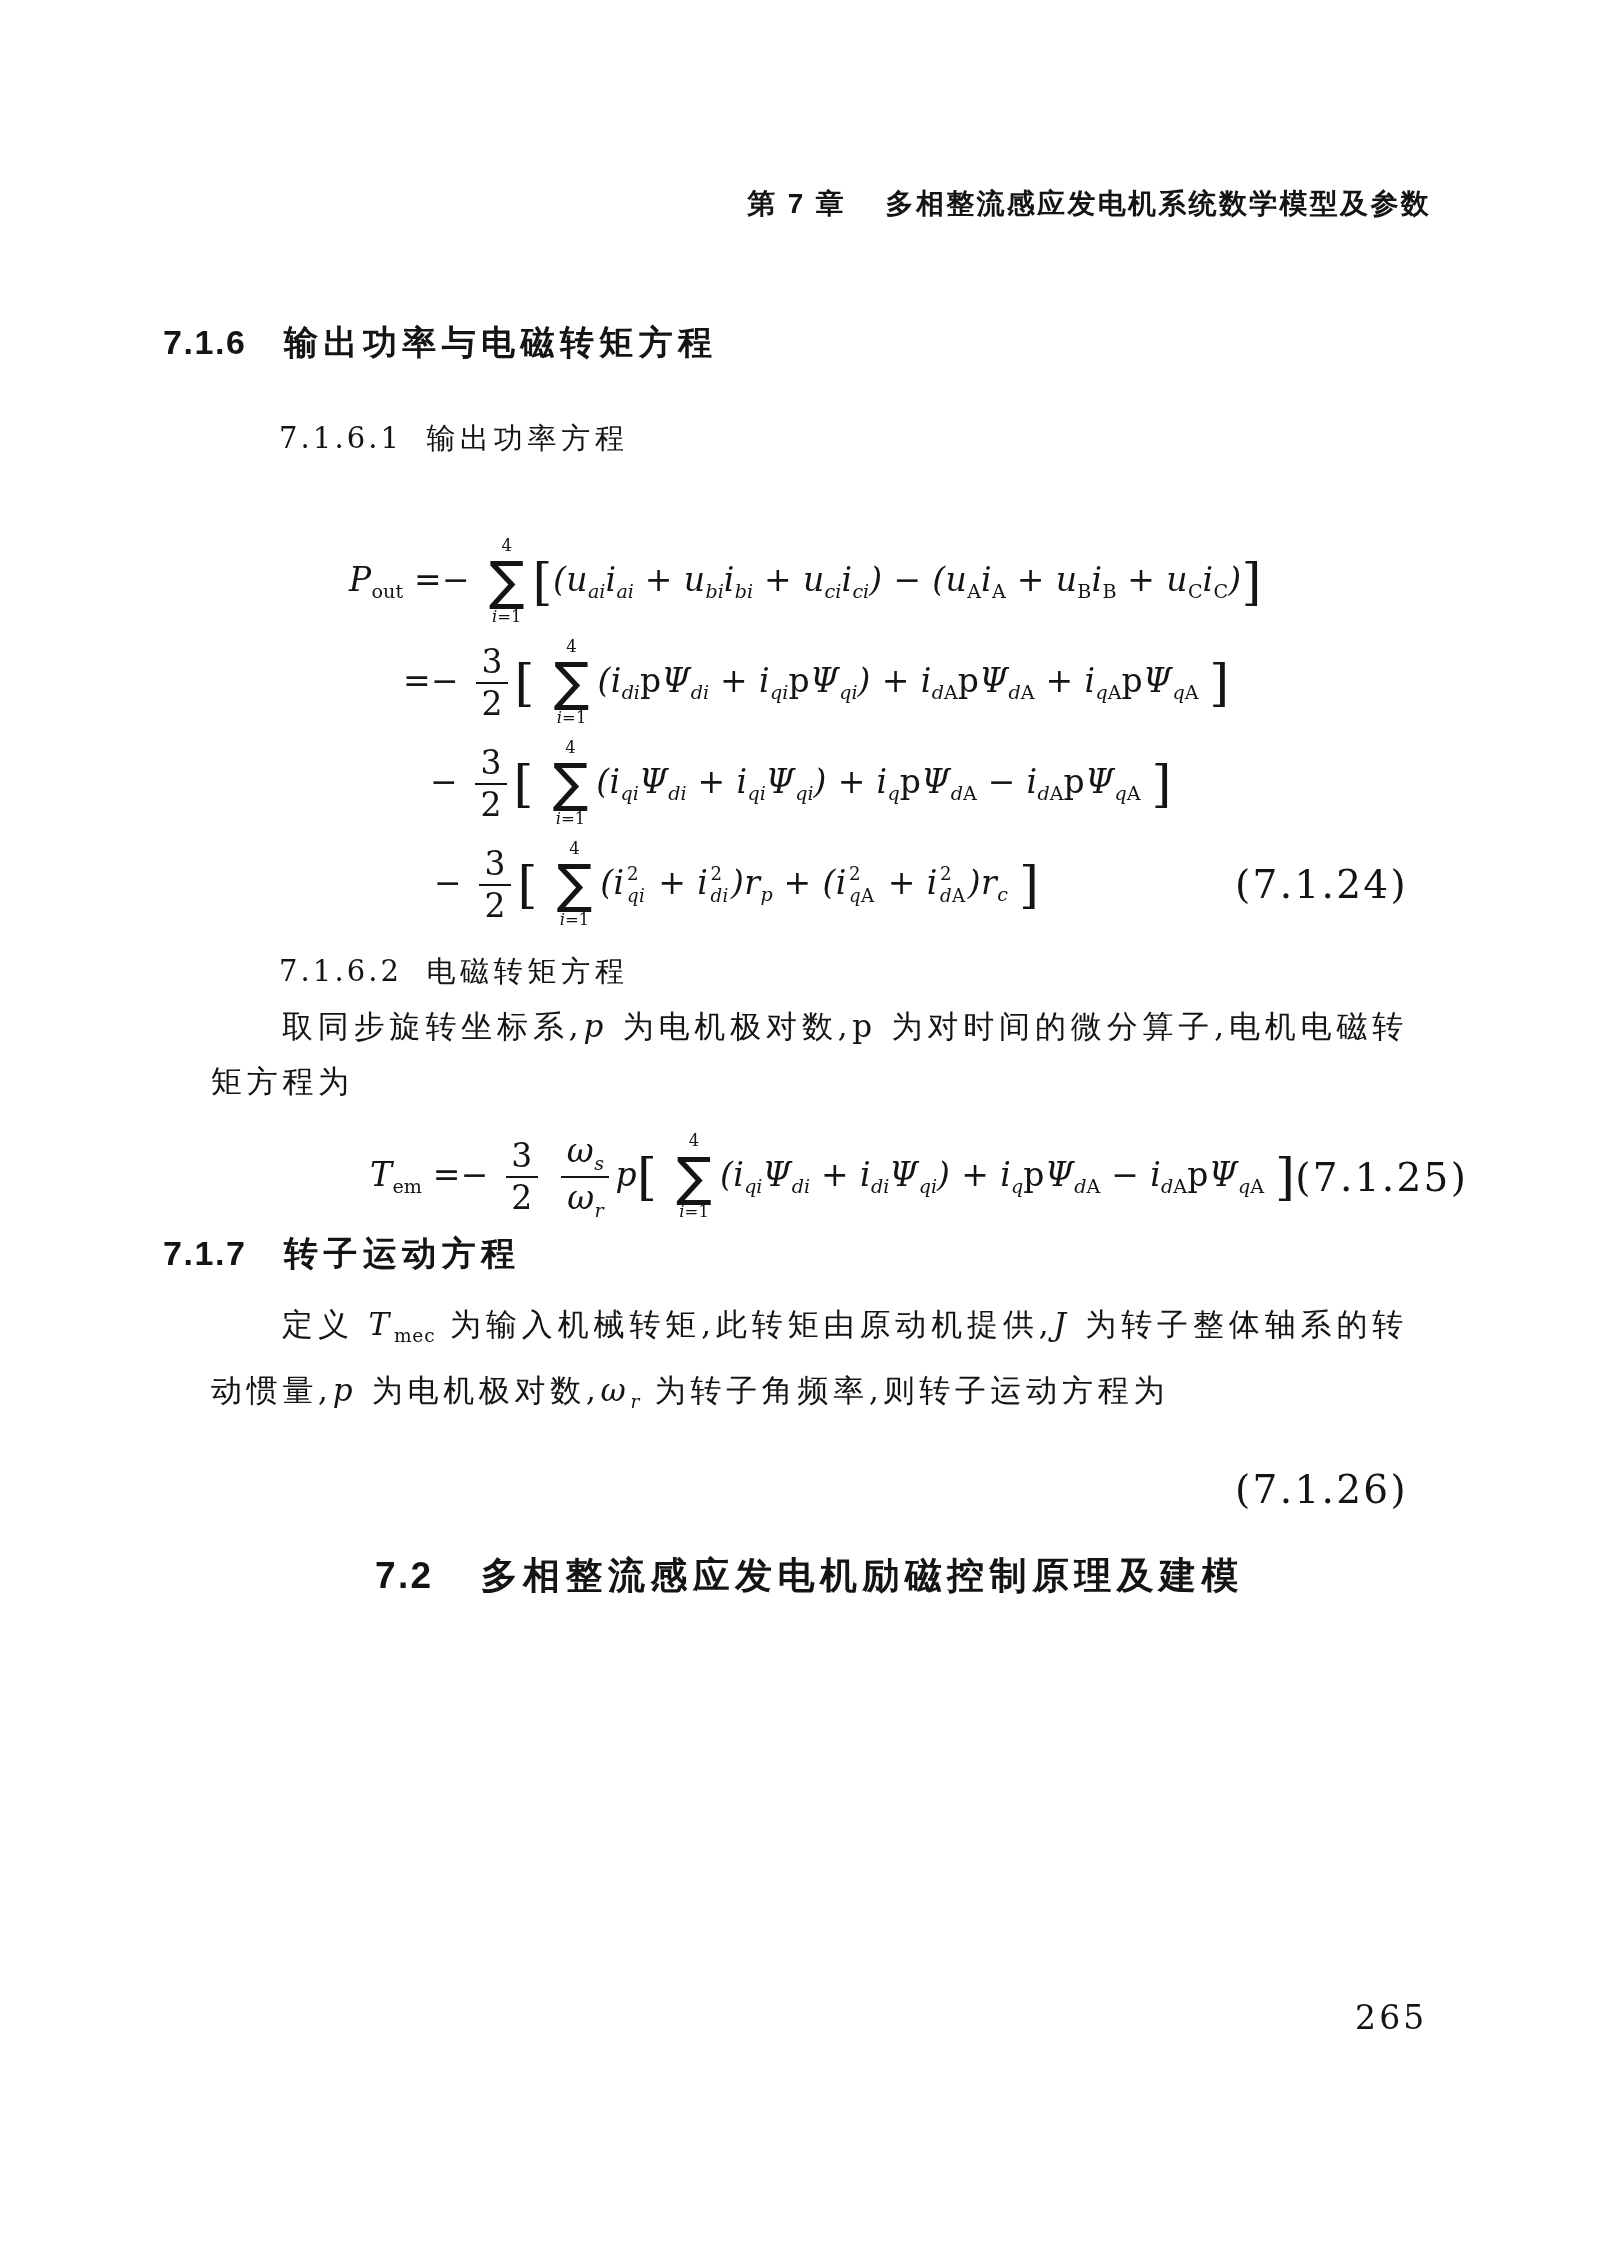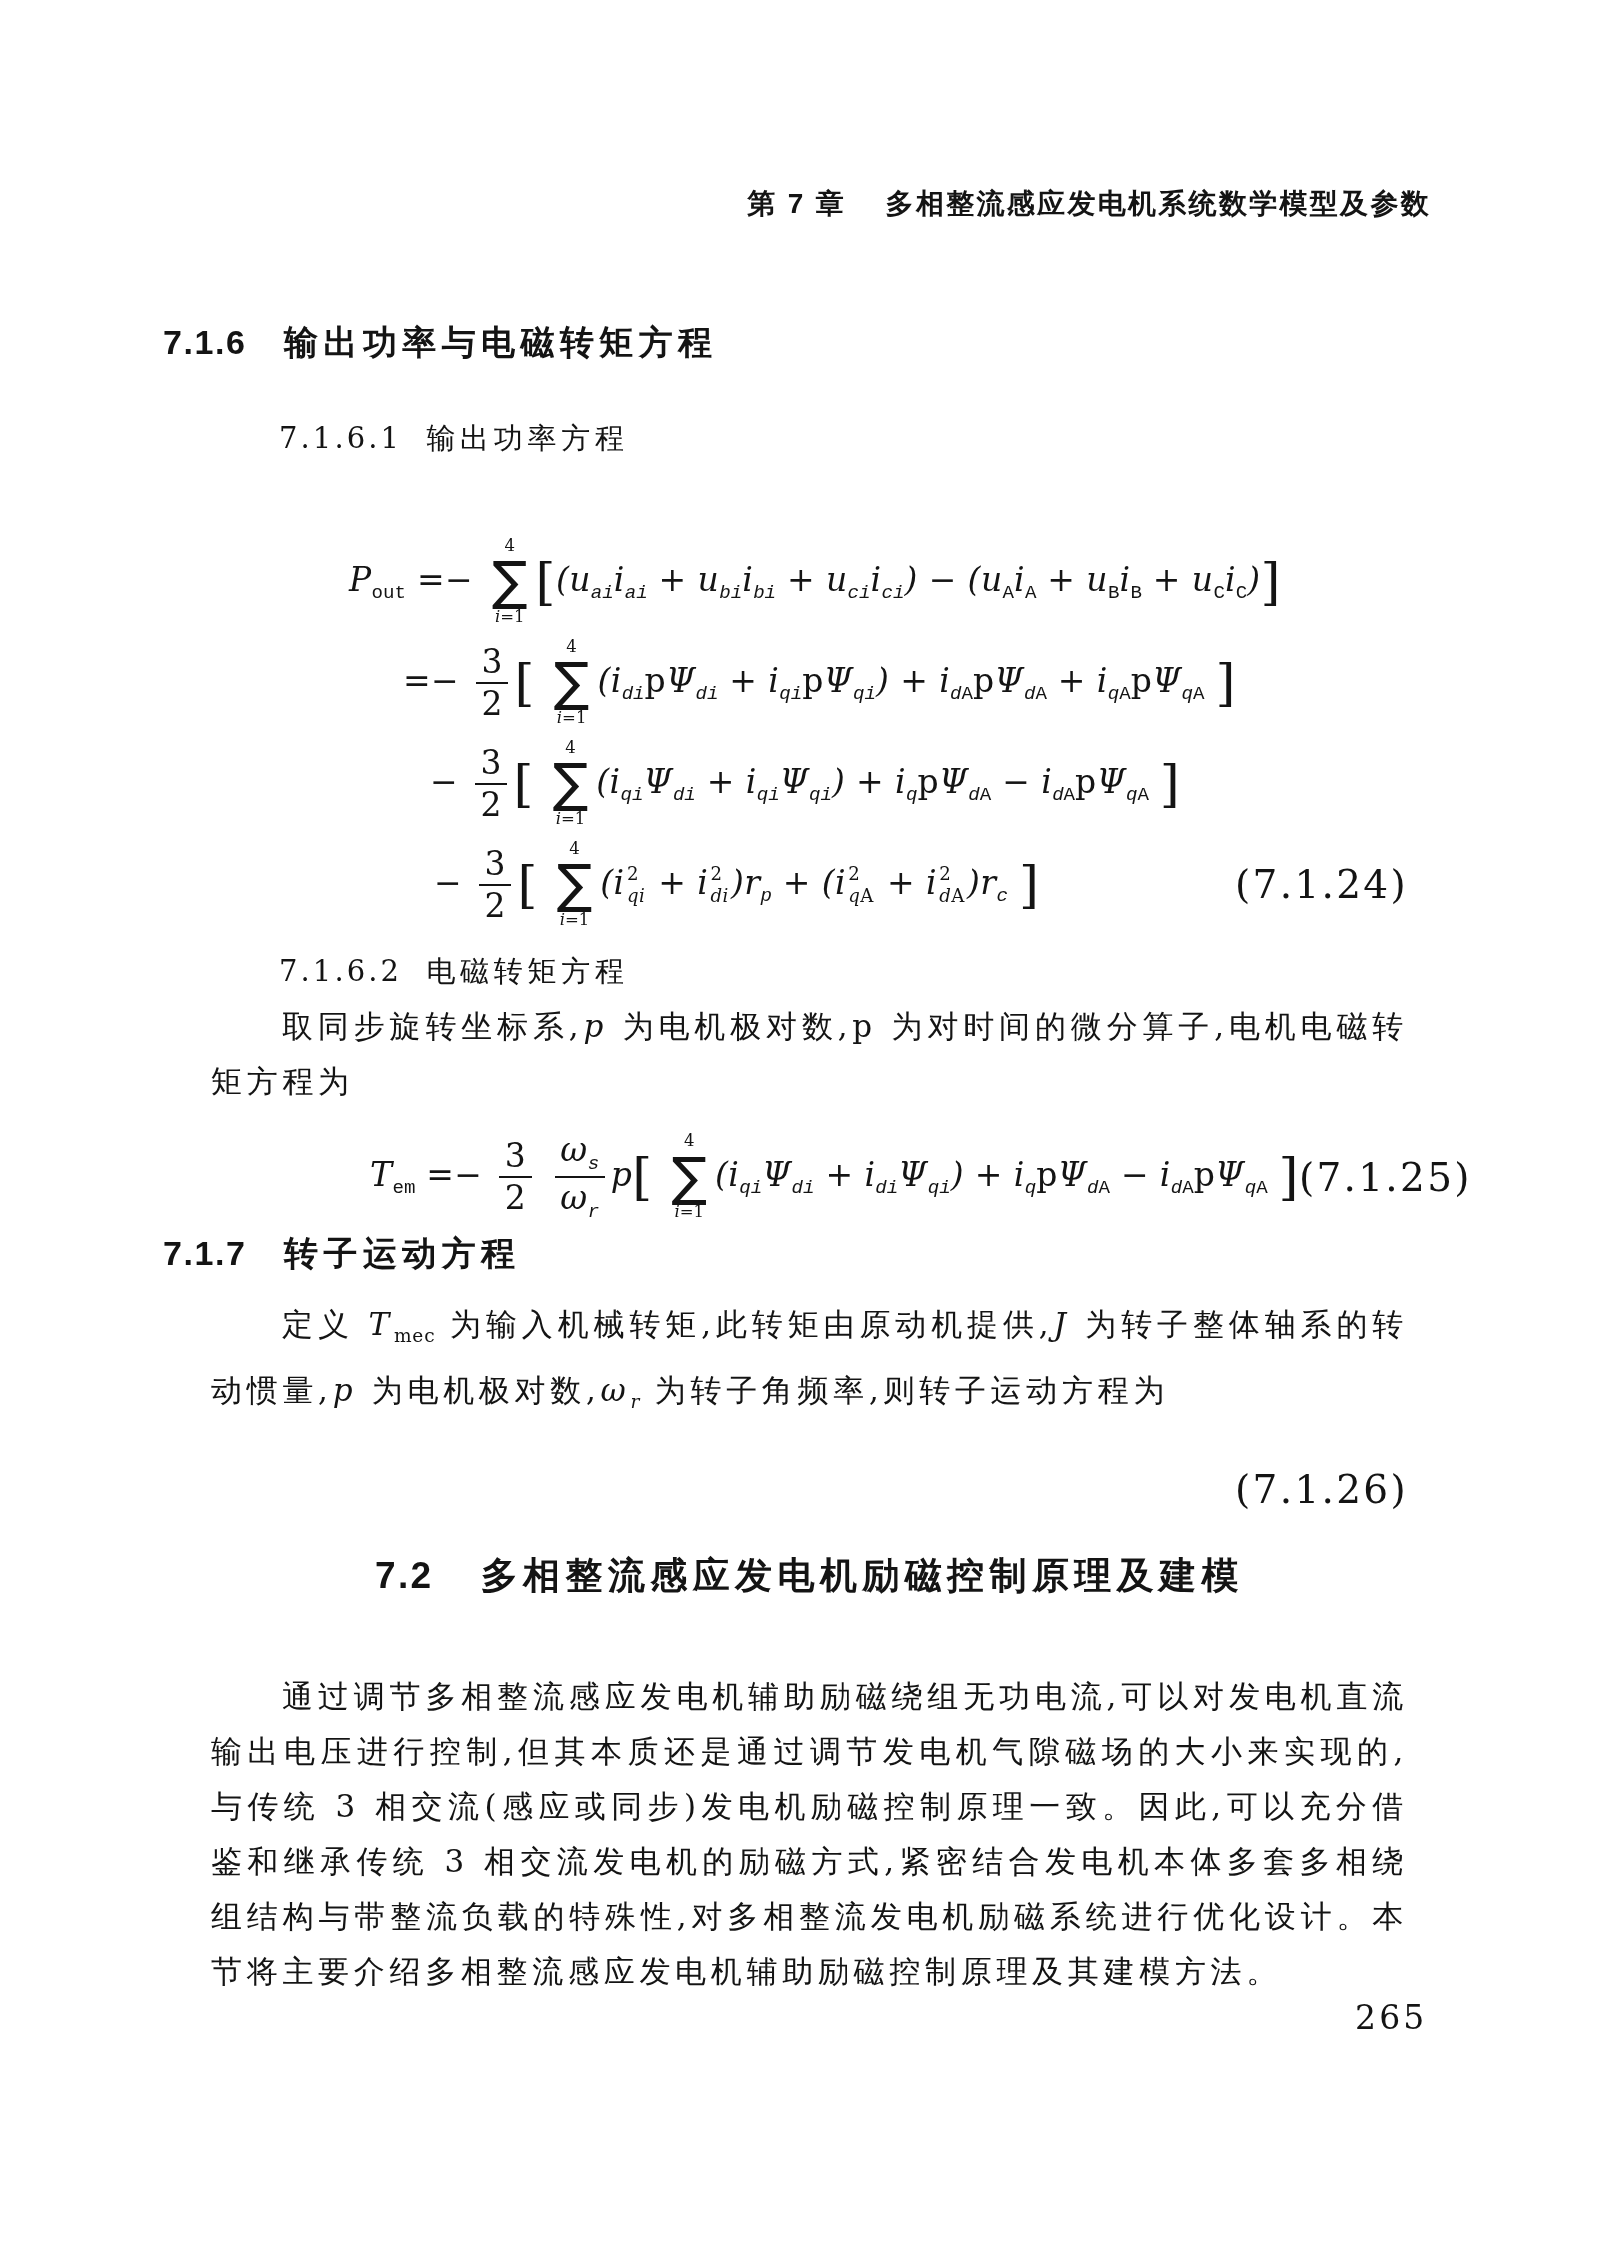--- a/index.html
+++ b/index.html
@@ -33,21 +33,21 @@
   
   .eq-block{position:absolute;left:0;width:100%;}
   .eq-row{display:flex;align-items:center;height:101px;line-height:1;width:100%;}
   .pos-eq25 .eq-row{height:124px;padding-left:159px;box-sizing:border-box;}
   .pos-eq26 .eq-row{height:116px;padding-left:442px;box-sizing:border-box;}
   .ind-r0{margin-left:138px;}
   .ind-r1{margin-left:192px;}
   .ind-r2{margin-left:219px;}
   .ind-r3{margin-left:223px;}
   .math{font-family:"DejaVu Serif",serif;font-style:italic;font-size:33px;letter-spacing:0.4px;white-space:pre;}
-  .math sub{font-size:0.58em;letter-spacing:0;font-family:Liberation Mono, monospace;}
+  .math sub{font-size:0.58em;letter-spacing:0;}
   .m-rm{font-style:normal;}
   .m-it{font-style:italic;}
   .m-big{font-style:normal;font-size:1.55em;vertical-align:middle;line-height:1;}
   .m-frac{display:inline-flex;flex-direction:column;align-items:center;vertical-align:middle;
     margin:0 6.2px;line-height:1.2;}
   .m-num{border-bottom:2.3px solid currentColor;padding:0 5.4px;}
   .m-den{padding:0 5.4px;}
   .m-sum{display:inline-flex;flex-direction:column;align-items:center;vertical-align:middle;
     margin:0 7.8px;font-style:normal;line-height:1;}
   .m-lim{font-size:0.5em;line-height:1.25;letter-spacing:0;}
@@ -123,19 +123,18 @@
       <div class="eq-row">
         <span class="eq-num">(7.1.26)</span>
       </div>
     </div>
 
     <div class="h2" style="top:1551px">
       <span class="h2-num">7.2</span>
       <span class="h2-title">多相整流感应发电机励磁控制原理及建模</span>
     </div>
 
-    <p class="para" style="top:1669px">通过调节多相整流感应发电机辅助励磁绕组无功电流,可以对发电机直流输出电压进行控制,但其本质还是通过调节发电机气隙磁场的大小来实现的,与传统 3 相交流(感应或同步)发电机励磁控制原理一致。因此,可以充分借鉴和继承传统 3 相交流发电机的励磁方式,紧密结合发电机本体多套多相绕组结构与带整流负载的特殊性,对多相整流发电机励磁系统进行优化设计。本节将主要介绍多相整流感应发电机辅助励磁控制原理及其建模方法。</p>
 
     <div class="page-num">265</div>
 
   </div>
 </div>
 
 
 </body></html>

